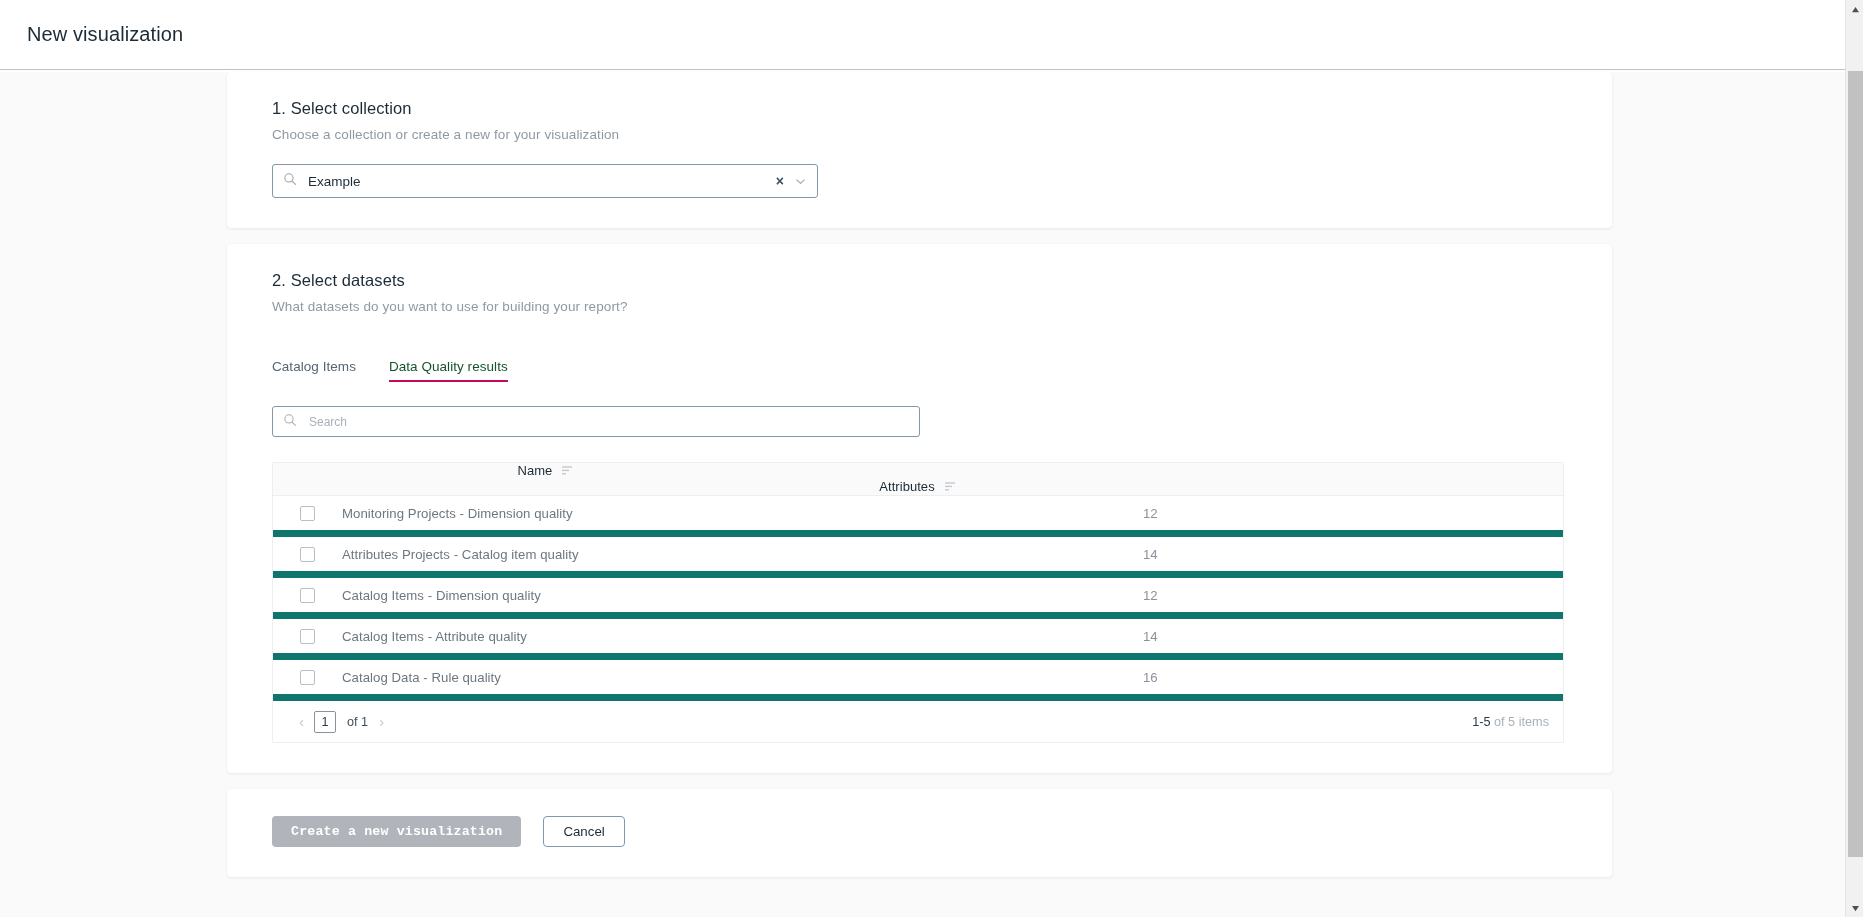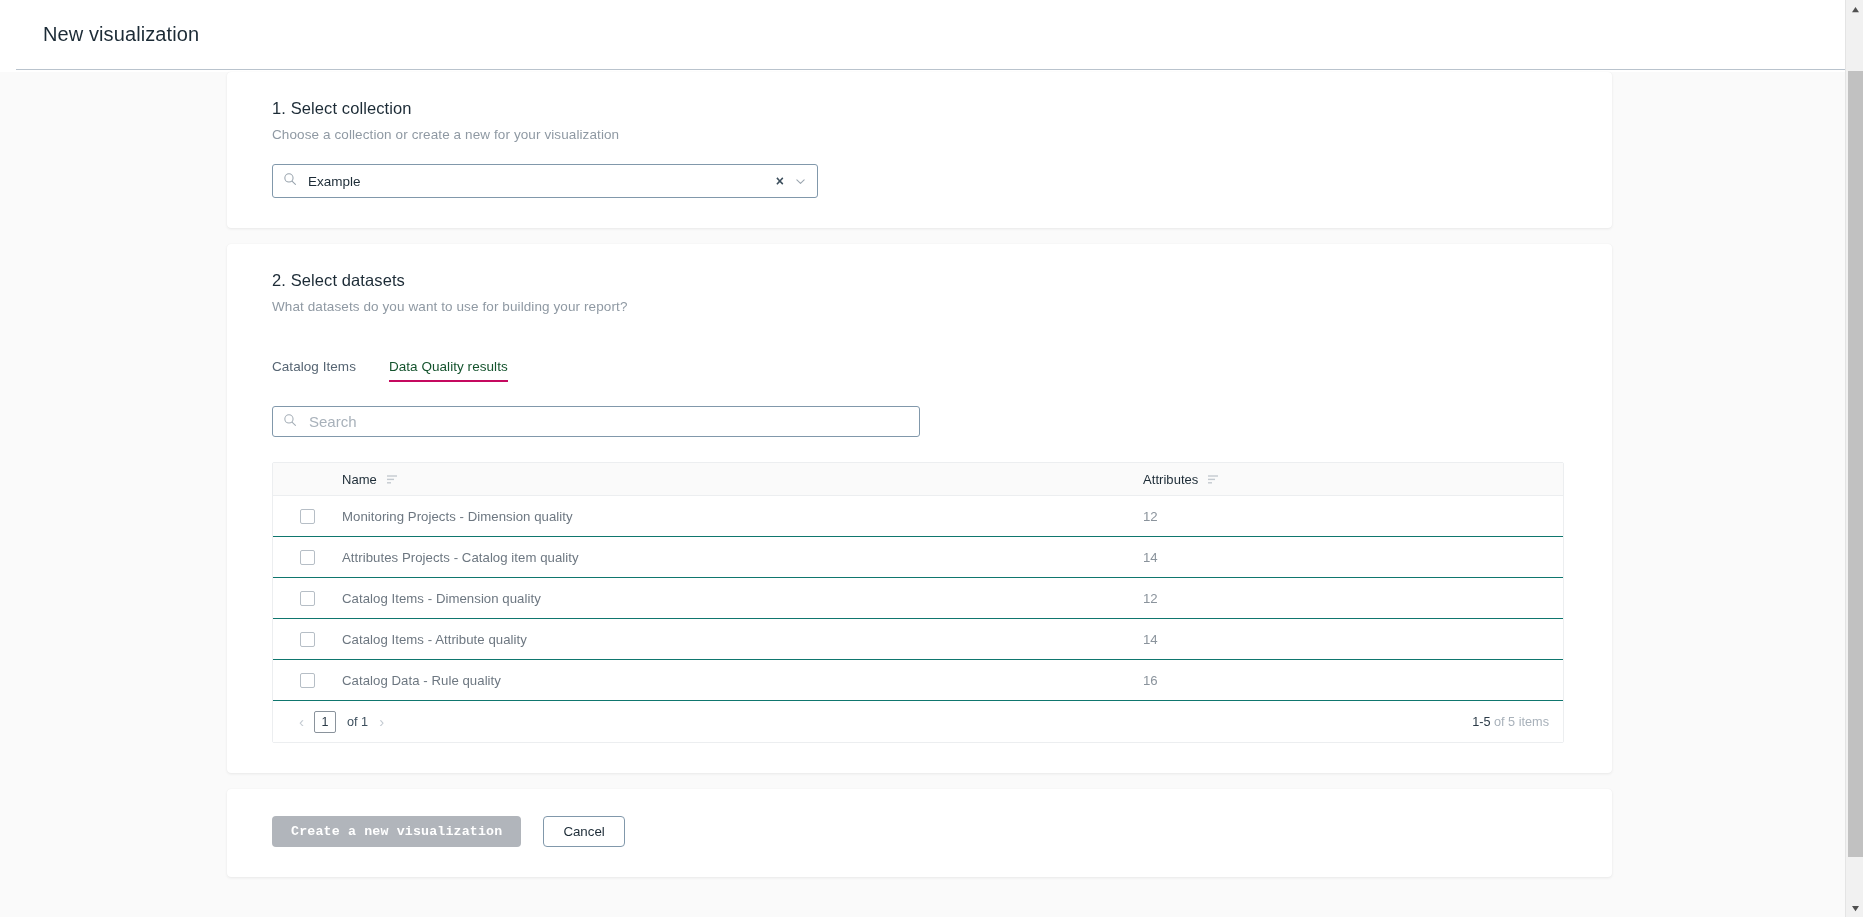--- a/index.html
+++ b/index.html
@@ -8,21 +8,21 @@
     width: 1863px; height: 917px;
     overflow: hidden;
     background: #ffffff;
     font-family: "Liberation Sans", sans-serif;
     -webkit-font-smoothing: antialiased;
   }
 
   
   .app-header {
     position: absolute;
-    top: 0; left: 16px;
+    top: 0; left: 0;
     width: 1845px;
     height: 70px;
     background: #ffffff;
     border-bottom: 1px solid #b9c3cd;
     display: flex;
     align-items: center;
   }
   .app-title {
     margin-left: 27px;
     font-size: 20px;
@@ -147,21 +147,21 @@
     border-radius: 3px;
     display: flex;
     align-items: center;
     padding-left: 10px;
     background: #fff;
   }
   .search-input {
     border: none;
     outline: none;
     flex: 1;
-    font-size: 15px;
+    font-size: 12px;
     color: #1c2b36;
     font-family: "Liberation Sans", sans-serif;
     margin-left: 10px;
     background: transparent;
   }
   .search-input::placeholder { color: #a8b1ba; }
 
   
   .table {
     margin-top: 25px;
@@ -169,26 +169,27 @@
     border: 1px solid #eceef0;
     border-radius: 2px;
     background: #fff;
   }
   .t-head {
     display: flex;
     height: 33px;
     align-items: center;
     background: #fafafa;
     border-bottom: 1px solid #eceef0;
+    flex-direction: column;
   }
   .t-row {
     display: flex;
     height: 41px;
     align-items: center;
-    border-bottom: 1px solid #0f766e;
+    border-bottom: 7px solid #0f766e;
     background: #fff;
   }
   .t-row:last-of-type { border-bottom: 1px solid #eceef0; }
   .c-check {
     width: 69px;
     display: flex;
     justify-content: center;
     align-items: center;
     flex: none;
   }

